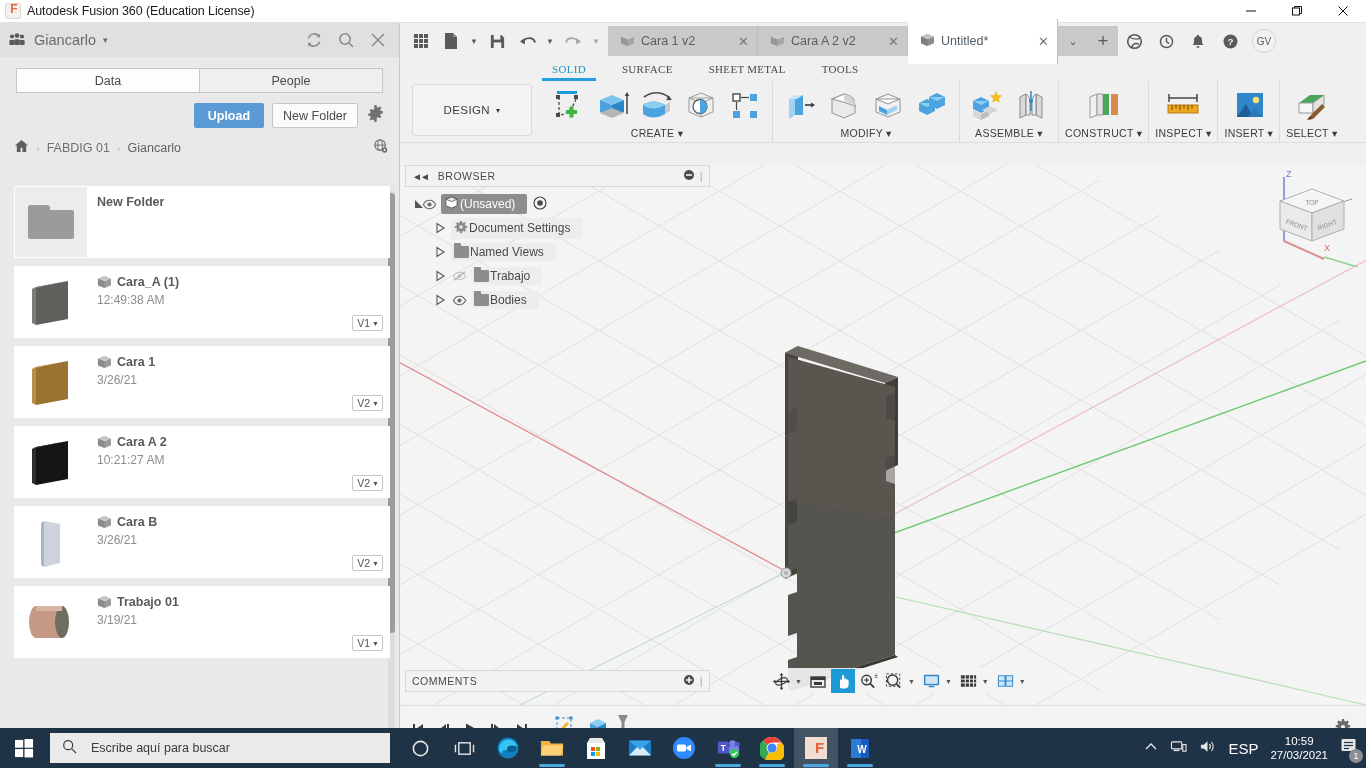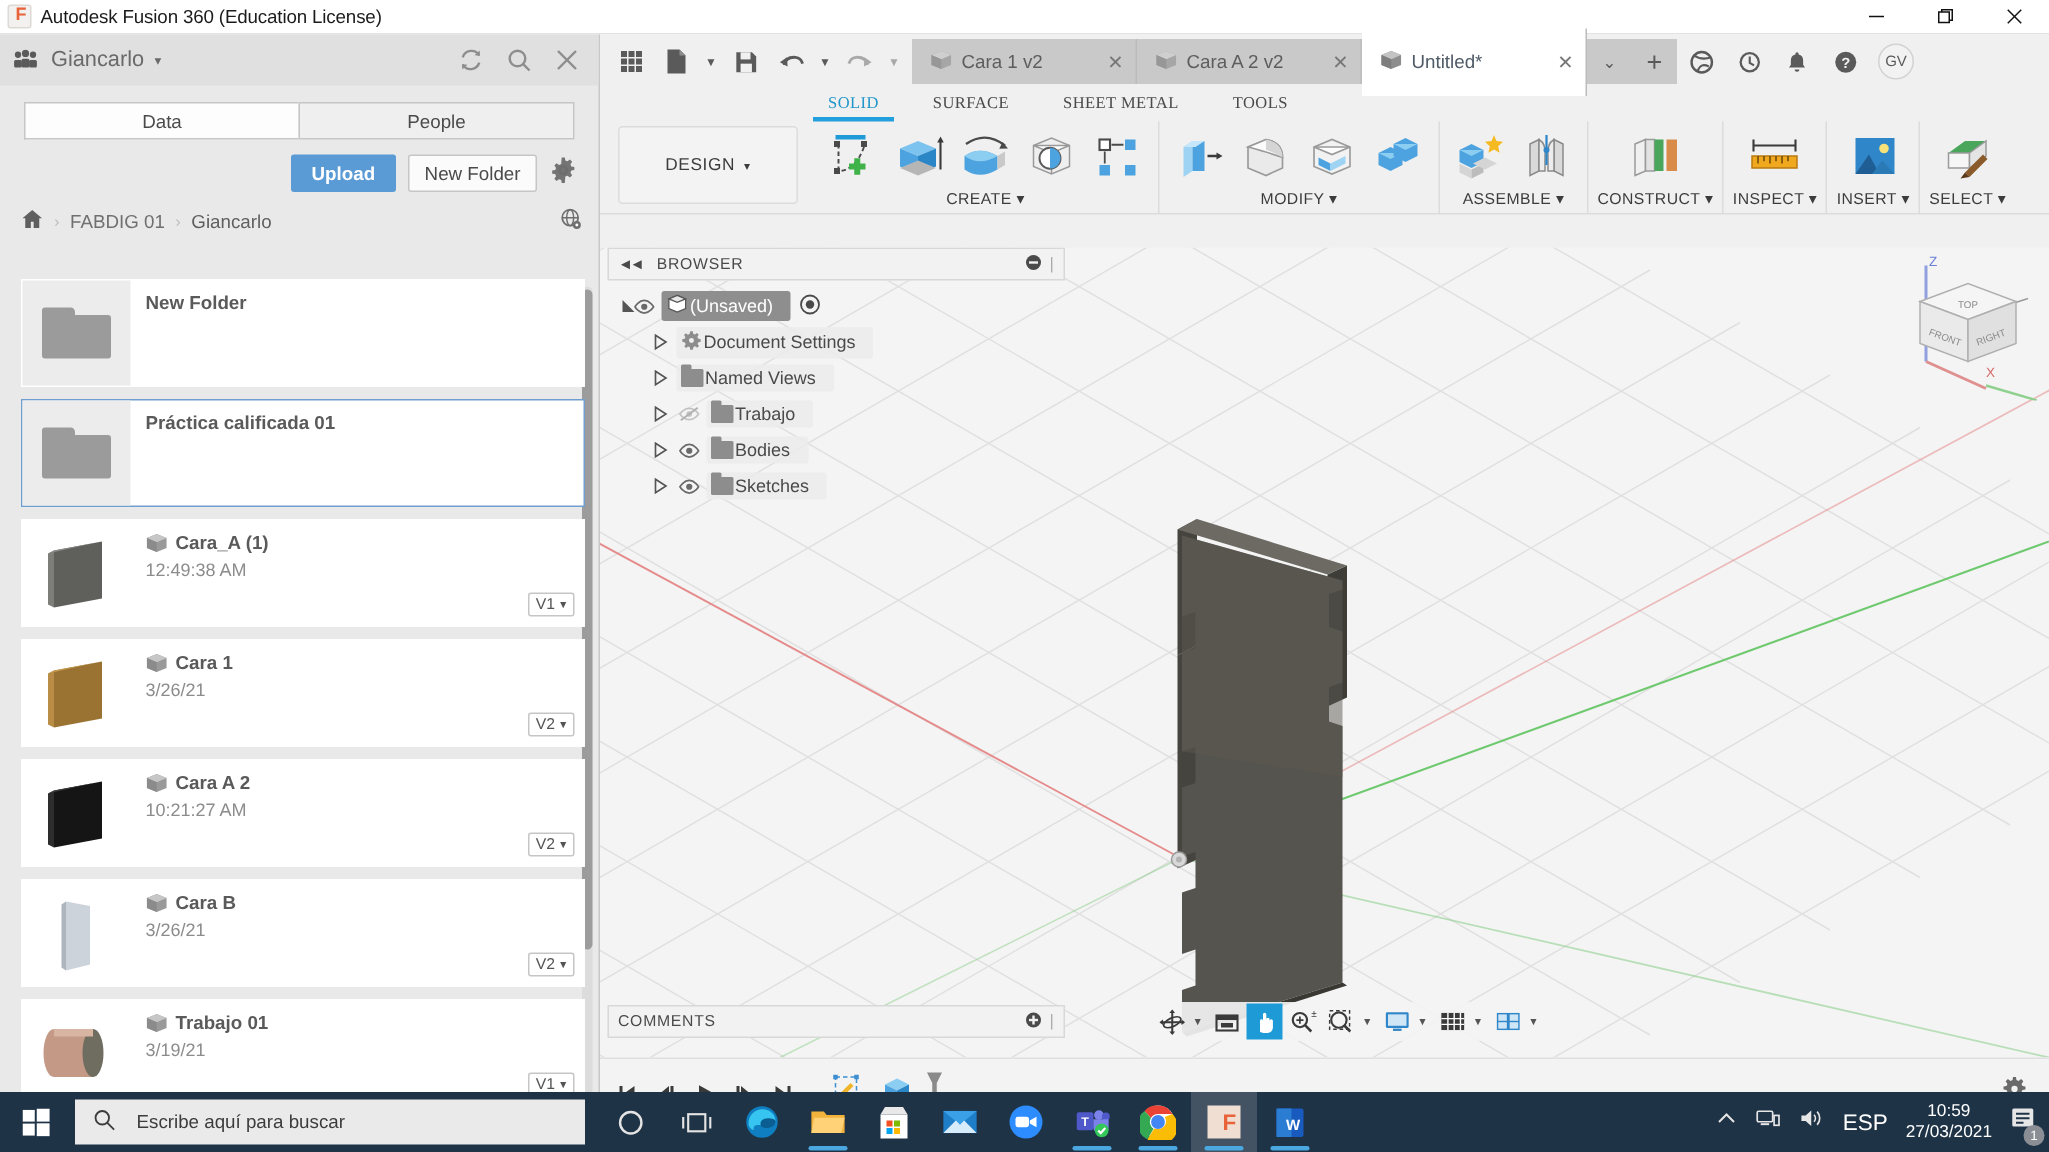--- a/index.html
+++ b/index.html
@@ -381,28 +381,20 @@
 
       <div class="dp-row">
         <div class="dp-thumb">
             <div class="folder-glyph"></div>
           </div>
         <div class="dp-info">
           <div class="dp-name">New Folder</div>
         </div>
       </div>
 
-      <div class="dp-row selected">
-        <div class="dp-thumb">
-            <div class="folder-glyph"></div>
-          </div>
-        <div class="dp-info">
-          <div class="dp-name">Práctica calificada 01</div>
-        </div>
-      </div>
 
       <div class="dp-row filerow">
         <div class="dp-thumb">
           <svg width="62" height="62" viewBox="0 0 62 62">
             <polygon points="16,16 48,10 48,48 16,54" fill="#5f5f5c"></polygon>
             <polygon points="12,18 16,16 16,54 12,52" fill="#7d7d79"></polygon>
             <polygon points="12,18 16,16 48,10 45,10.5" fill="#8a8a86"></polygon>
           </svg>
         </div>
         <div class="dp-info">
@@ -1038,37 +1030,20 @@
                   <path d="M8 1C4 1 1.4 5.5 1.4 5.5S4 10 8 10s6.6-4.5 6.6-4.5S12 1 8 1z" fill="none" stroke="#6a6a6a" stroke-width="1.2"></path>
                   <circle cx="8" cy="5.5" r="2.2" fill="#6a6a6a"></circle>
                 </svg>
             </span>
             <span class="tlabel-bg">
               <span class="folder-mini"></span>
               <span>Bodies</span>
             </span>
           </div>
 
-          <div class="trow" style="padding-left:30px">
-            <span class="tarrow">
-              <svg width="11" height="12" viewBox="0 0 11 12">
-                  <polygon points="2,1.5 9,6 2,10.5" fill="none" stroke="#555" stroke-width="1.1"></polygon>
-                </svg>
-            </span>
-            <span class="teye">
-              <svg width="15" height="11" viewBox="0 0 16 11">
-                  <path d="M8 1C4 1 1.4 5.5 1.4 5.5S4 10 8 10s6.6-4.5 6.6-4.5S12 1 8 1z" fill="none" stroke="#6a6a6a" stroke-width="1.2"></path>
-                  <circle cx="8" cy="5.5" r="2.2" fill="#6a6a6a"></circle>
-                </svg>
-            </span>
-            <span class="tlabel-bg">
-              <span class="folder-mini"></span>
-              <span>Sketches</span>
-            </span>
-          </div>
         </div>
       </div>
 
       <div class="viewcube">
         <svg width="92" height="98" viewBox="0 0 92 98">
           <line x1="18" y1="52" x2="86" y2="30" stroke="#9a9a9a" stroke-width="1"></line>
           <line x1="18" y1="8" x2="18" y2="72" stroke="#8f9fe0" stroke-width="2"></line>
           <line x1="18" y1="72" x2="58" y2="90" stroke="#e08f8f" stroke-width="2"></line>
           <line x1="58" y1="88" x2="92" y2="98" stroke="#8fd08f" stroke-width="1.6"></line>
           <text x="20" y="8" font-size="9" fill="#6b7fd6" font-family="Liberation Sans">Z</text>

